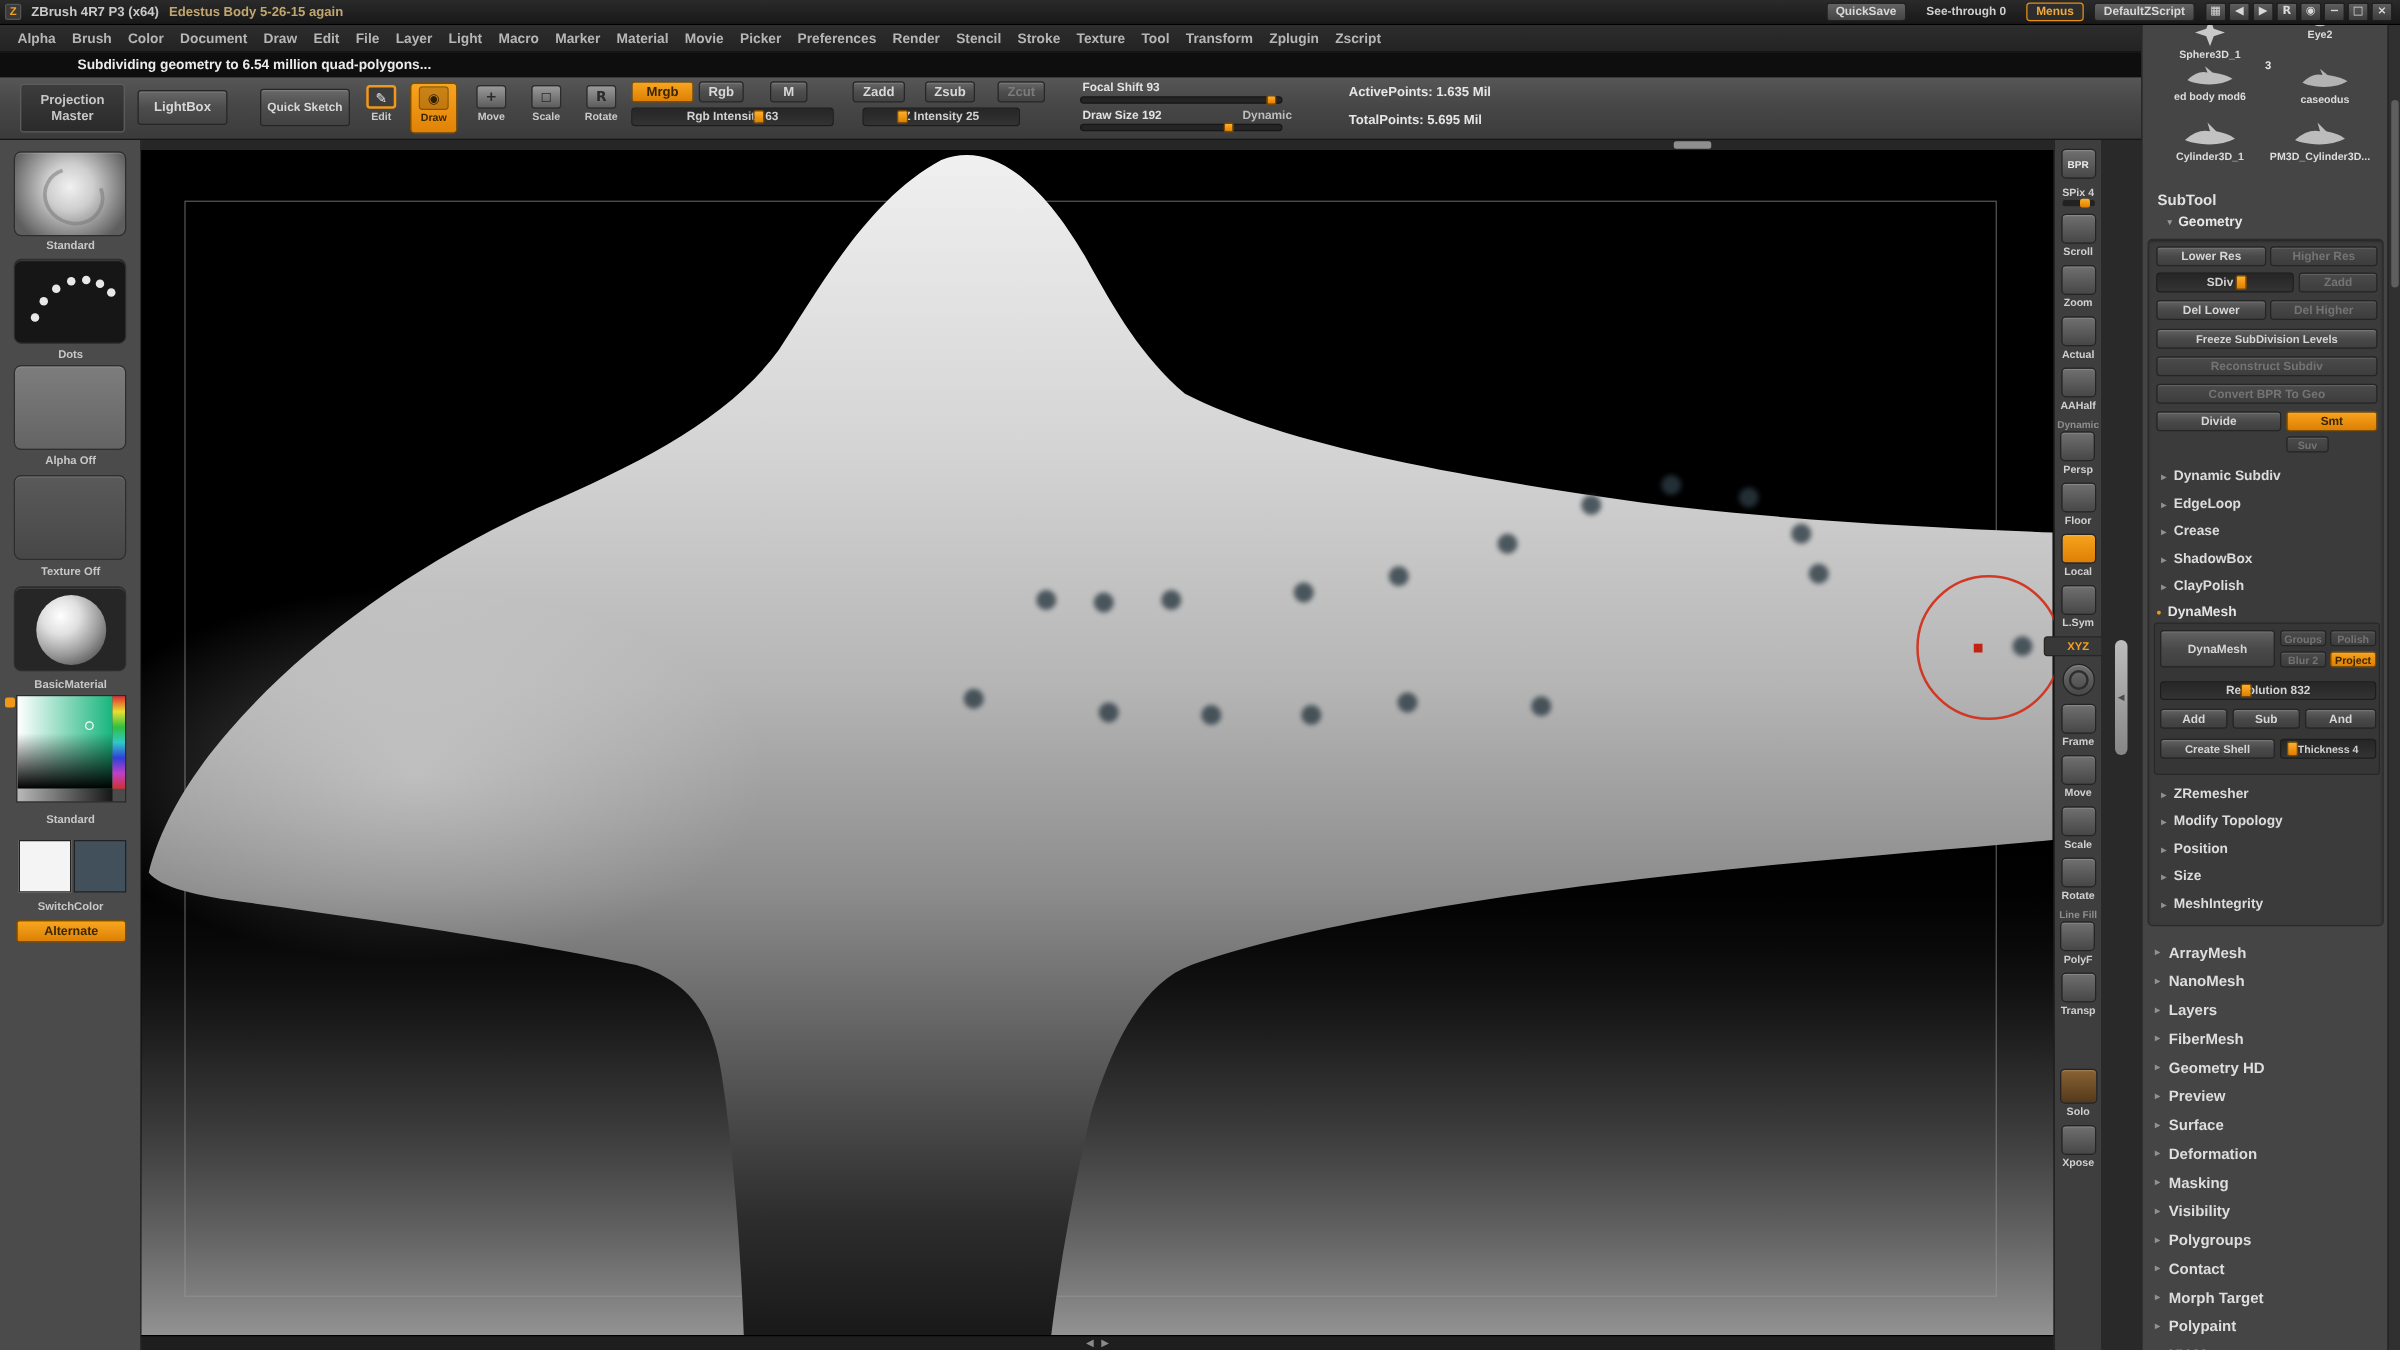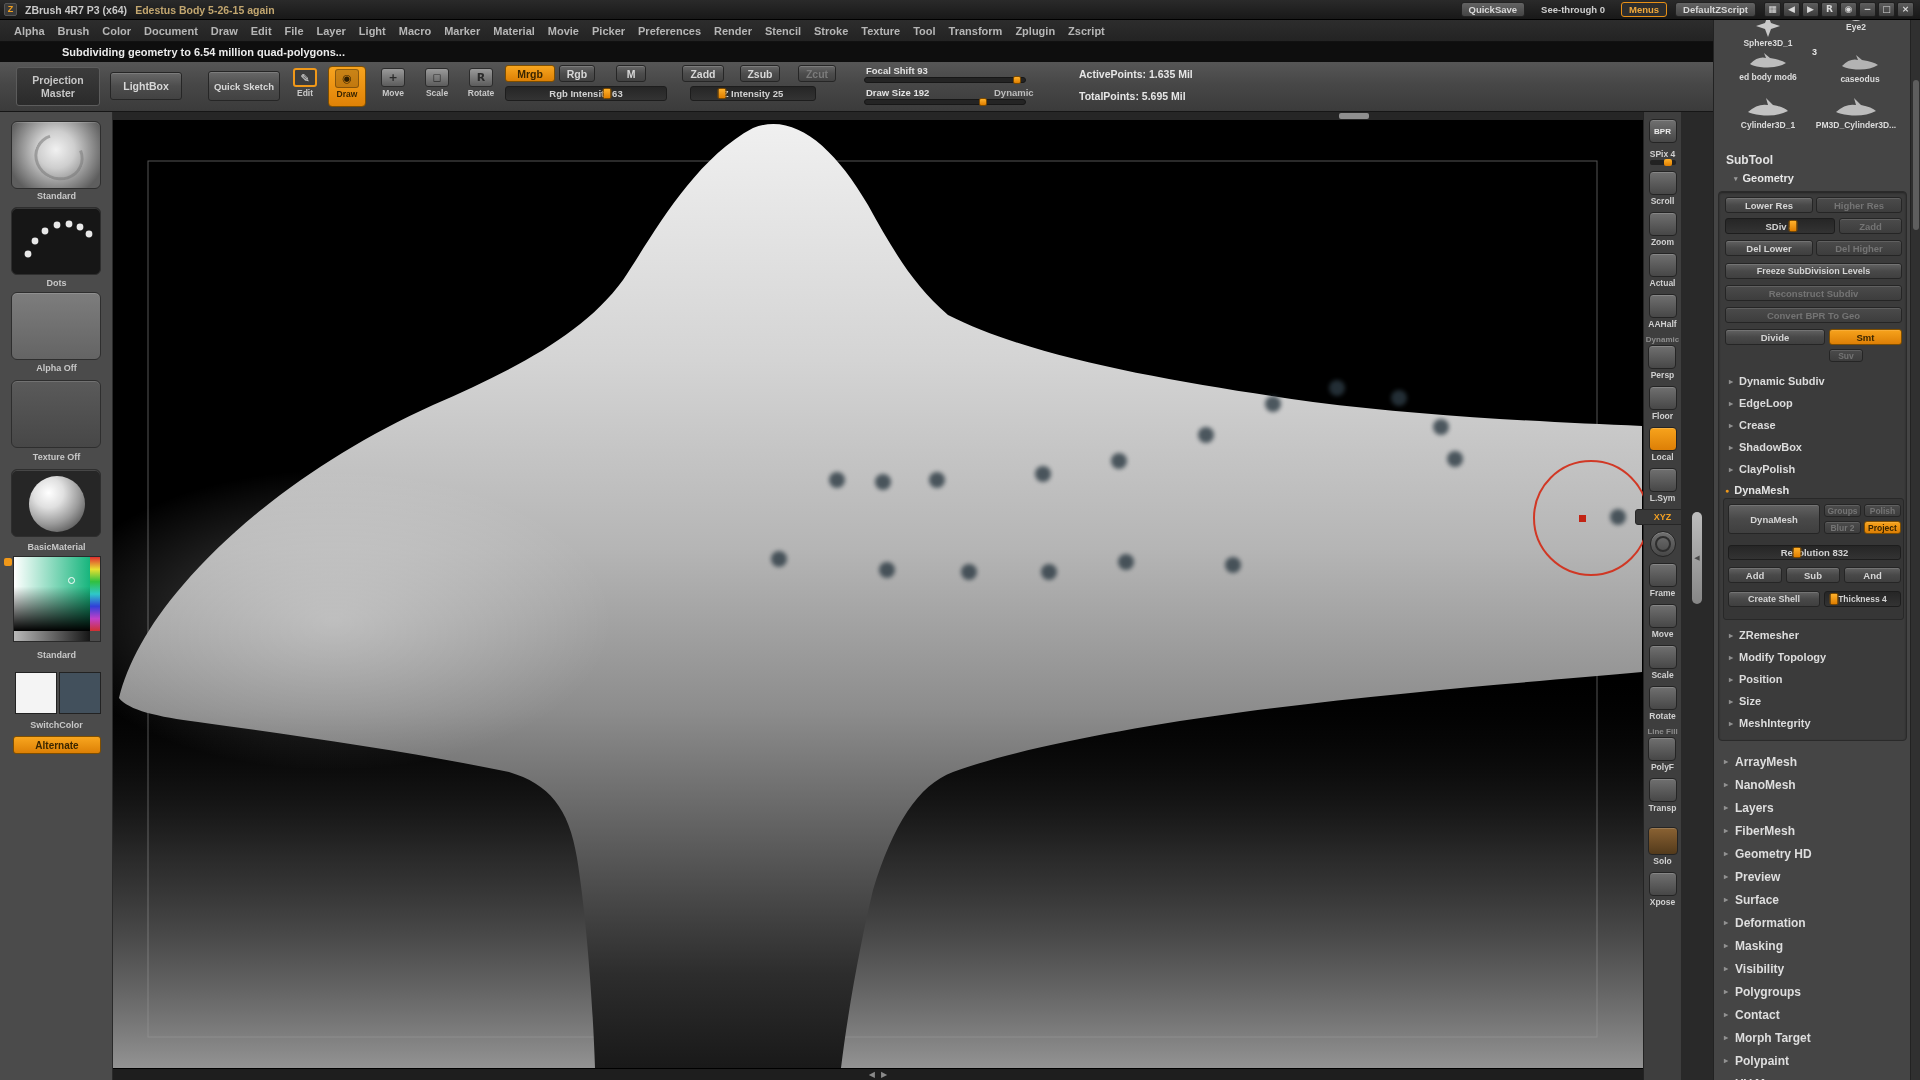--- a/index.html
+++ b/index.html
@@ -132,21 +132,21 @@
   .sicon.round { border-radius:50%; width:26px; height:26px; }
   .sicon.round::after { content:""; width:12px; height:12px; border:2px solid #2e2e2e; border-radius:50%; }
   .bprt { color:#ececec; font:700 8px "Liberation Sans",sans-serif; }
   .slab { color:#d0d0d0; font:700 8.5px "Liberation Sans",sans-serif; }
   .sdim { color:#8f8f8f; font:700 8px "Liberation Sans",sans-serif; }
   .xyz { color:#f2a024; font:700 9px "Liberation Sans",sans-serif; background:#383838;
     border:1px solid #262626; border-radius:3px; padding:2px 18px; }
   .mtrack { width:26px; height:5px; background:#222; border-radius:2px; position:relative; }
   .mthumb { position:absolute; left:55%; top:-1px; width:8px; height:7px;
     background:linear-gradient(#ffb12b,#df7e00); border-radius:2px; }
-  .solo-gap { margin-top:8px; }
+  .solo-gap { margin-top:36px; }
 
   
   #divider { position:absolute; left:1681px; top:112px; width:32px; bottom:0; background:#292929; }
   .dhandle { position:absolute; left:11px; top:400px; width:10px; height:92px; border-radius:5px;
     background:linear-gradient(#bdbdbd,#868686); display:flex; align-items:center; justify-content:center;
     color:#4a4a4a; font:7px "DejaVu Sans",sans-serif; }
 
   
   #toolpanel { position:absolute; left:1713px; top:20px; width:197px; bottom:0;
     background:#454545; border-left:1px solid #222; overflow:hidden; }

